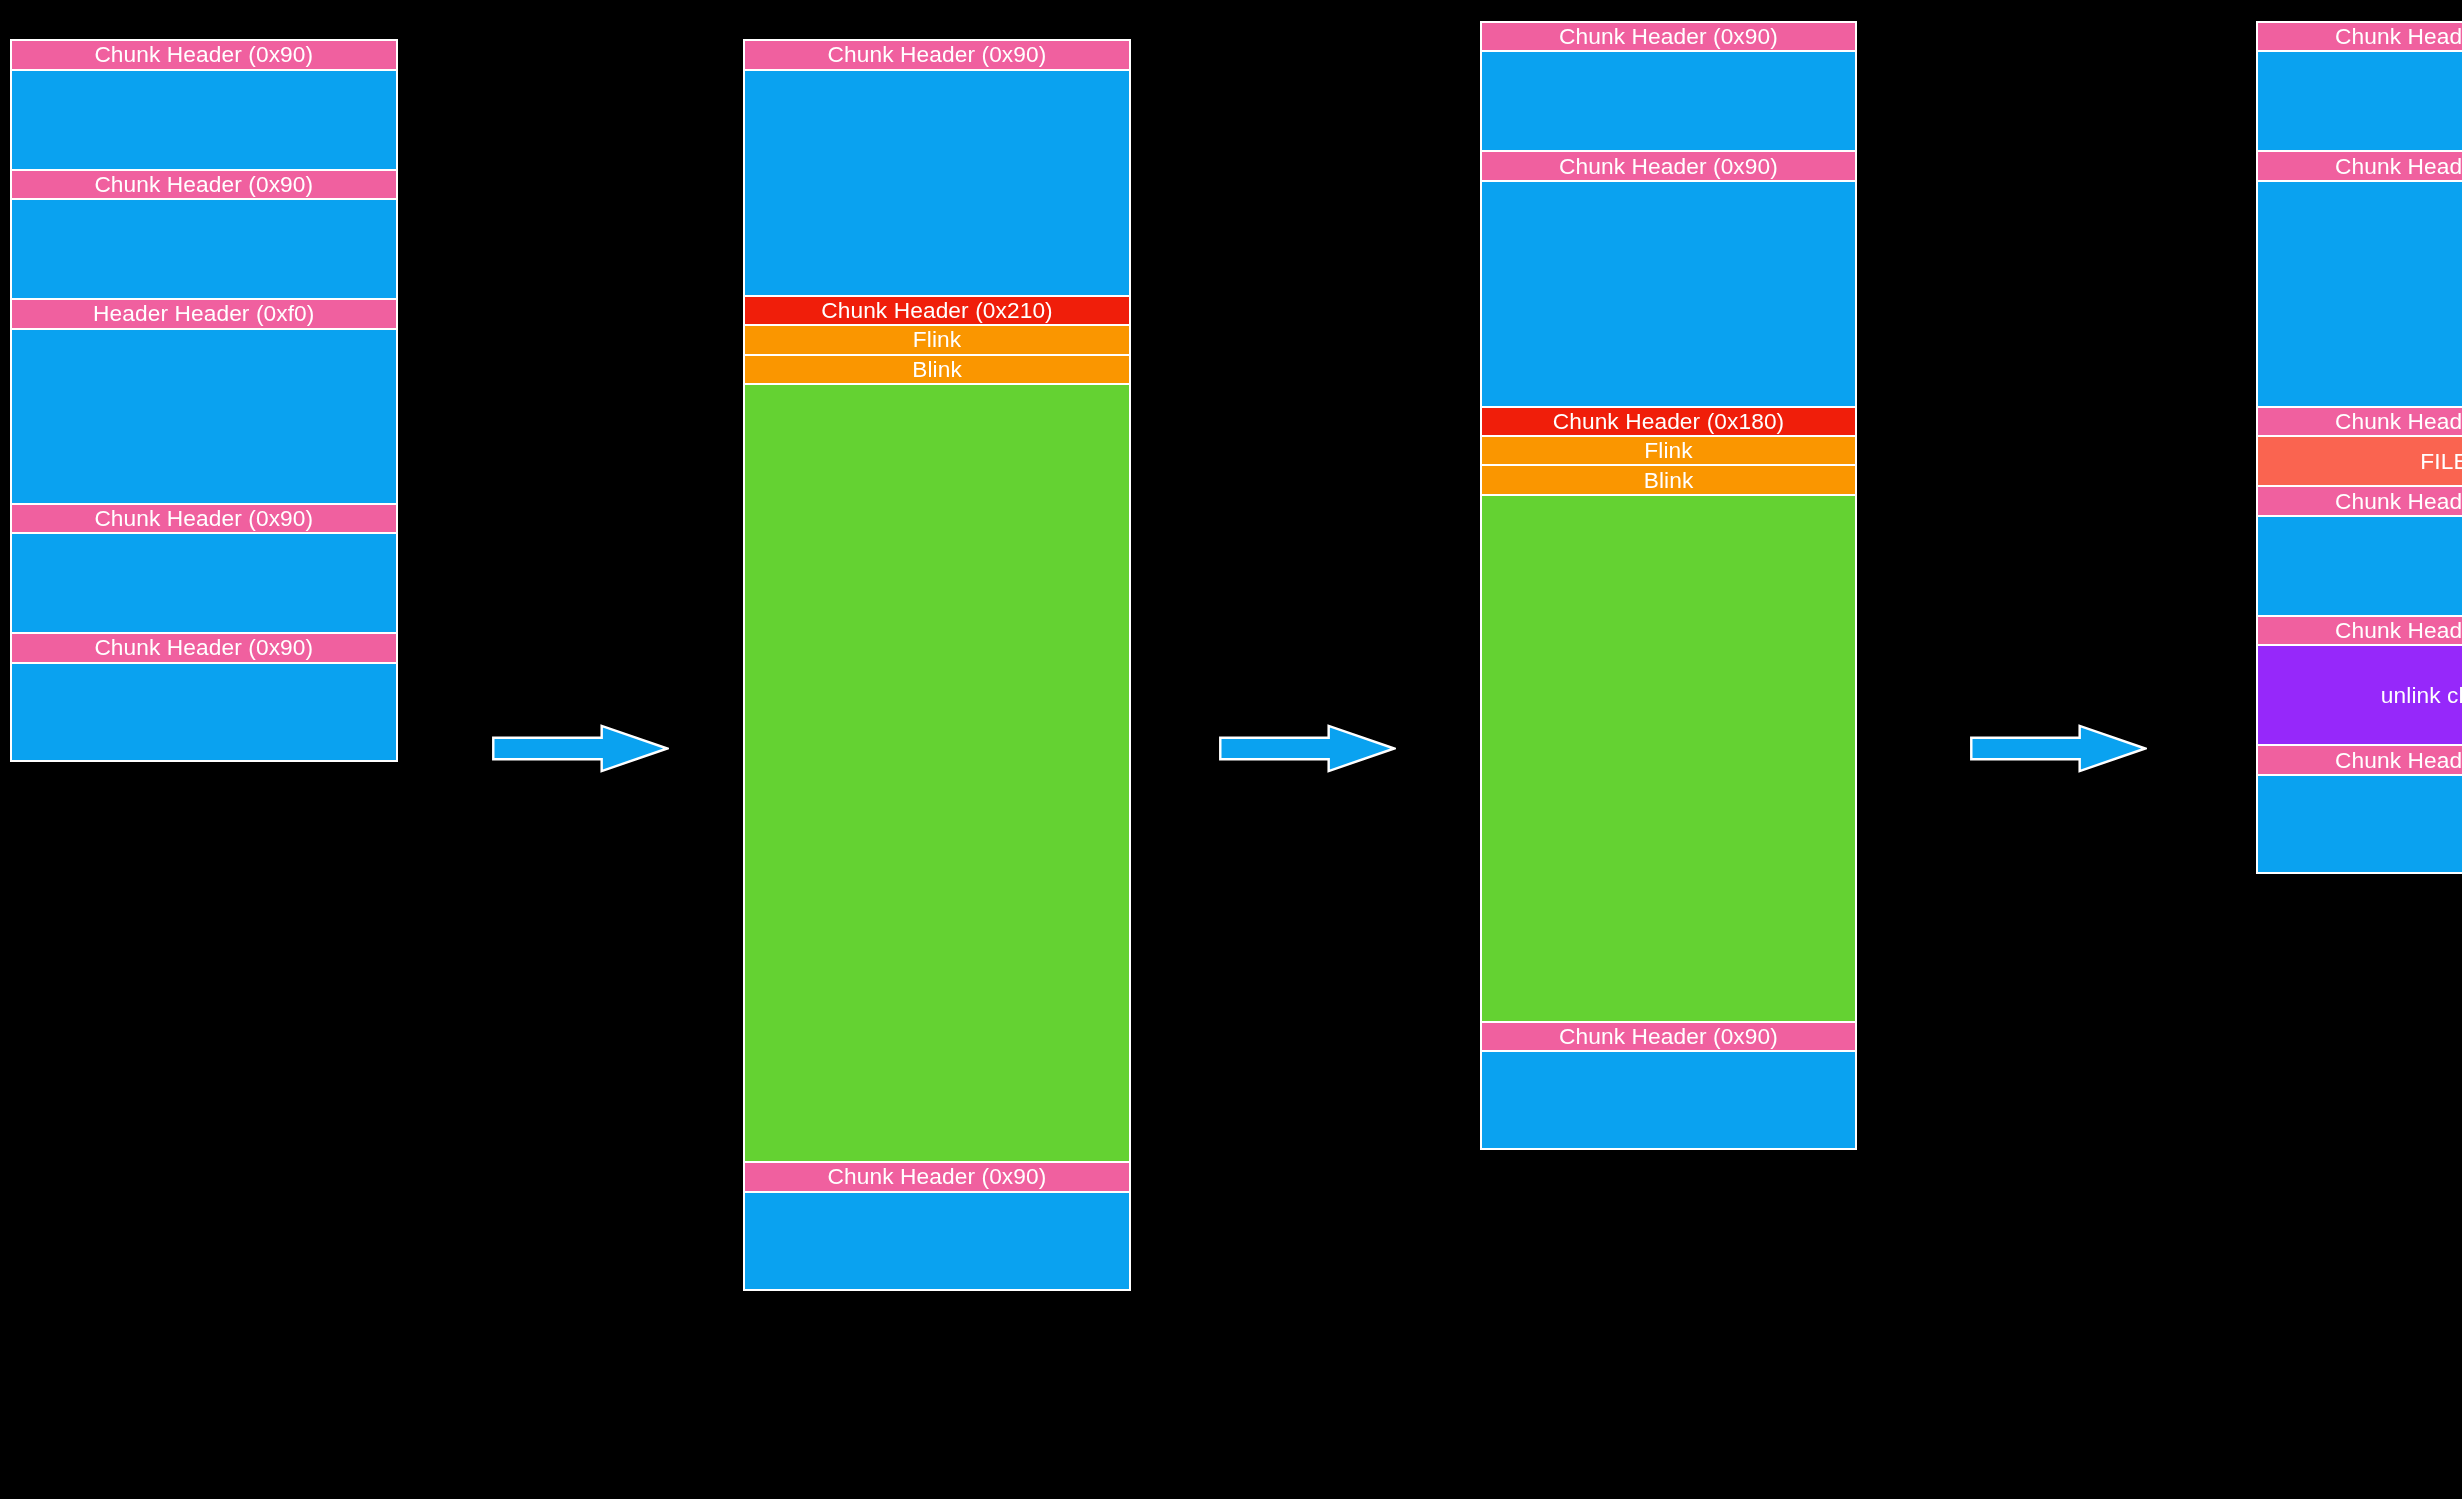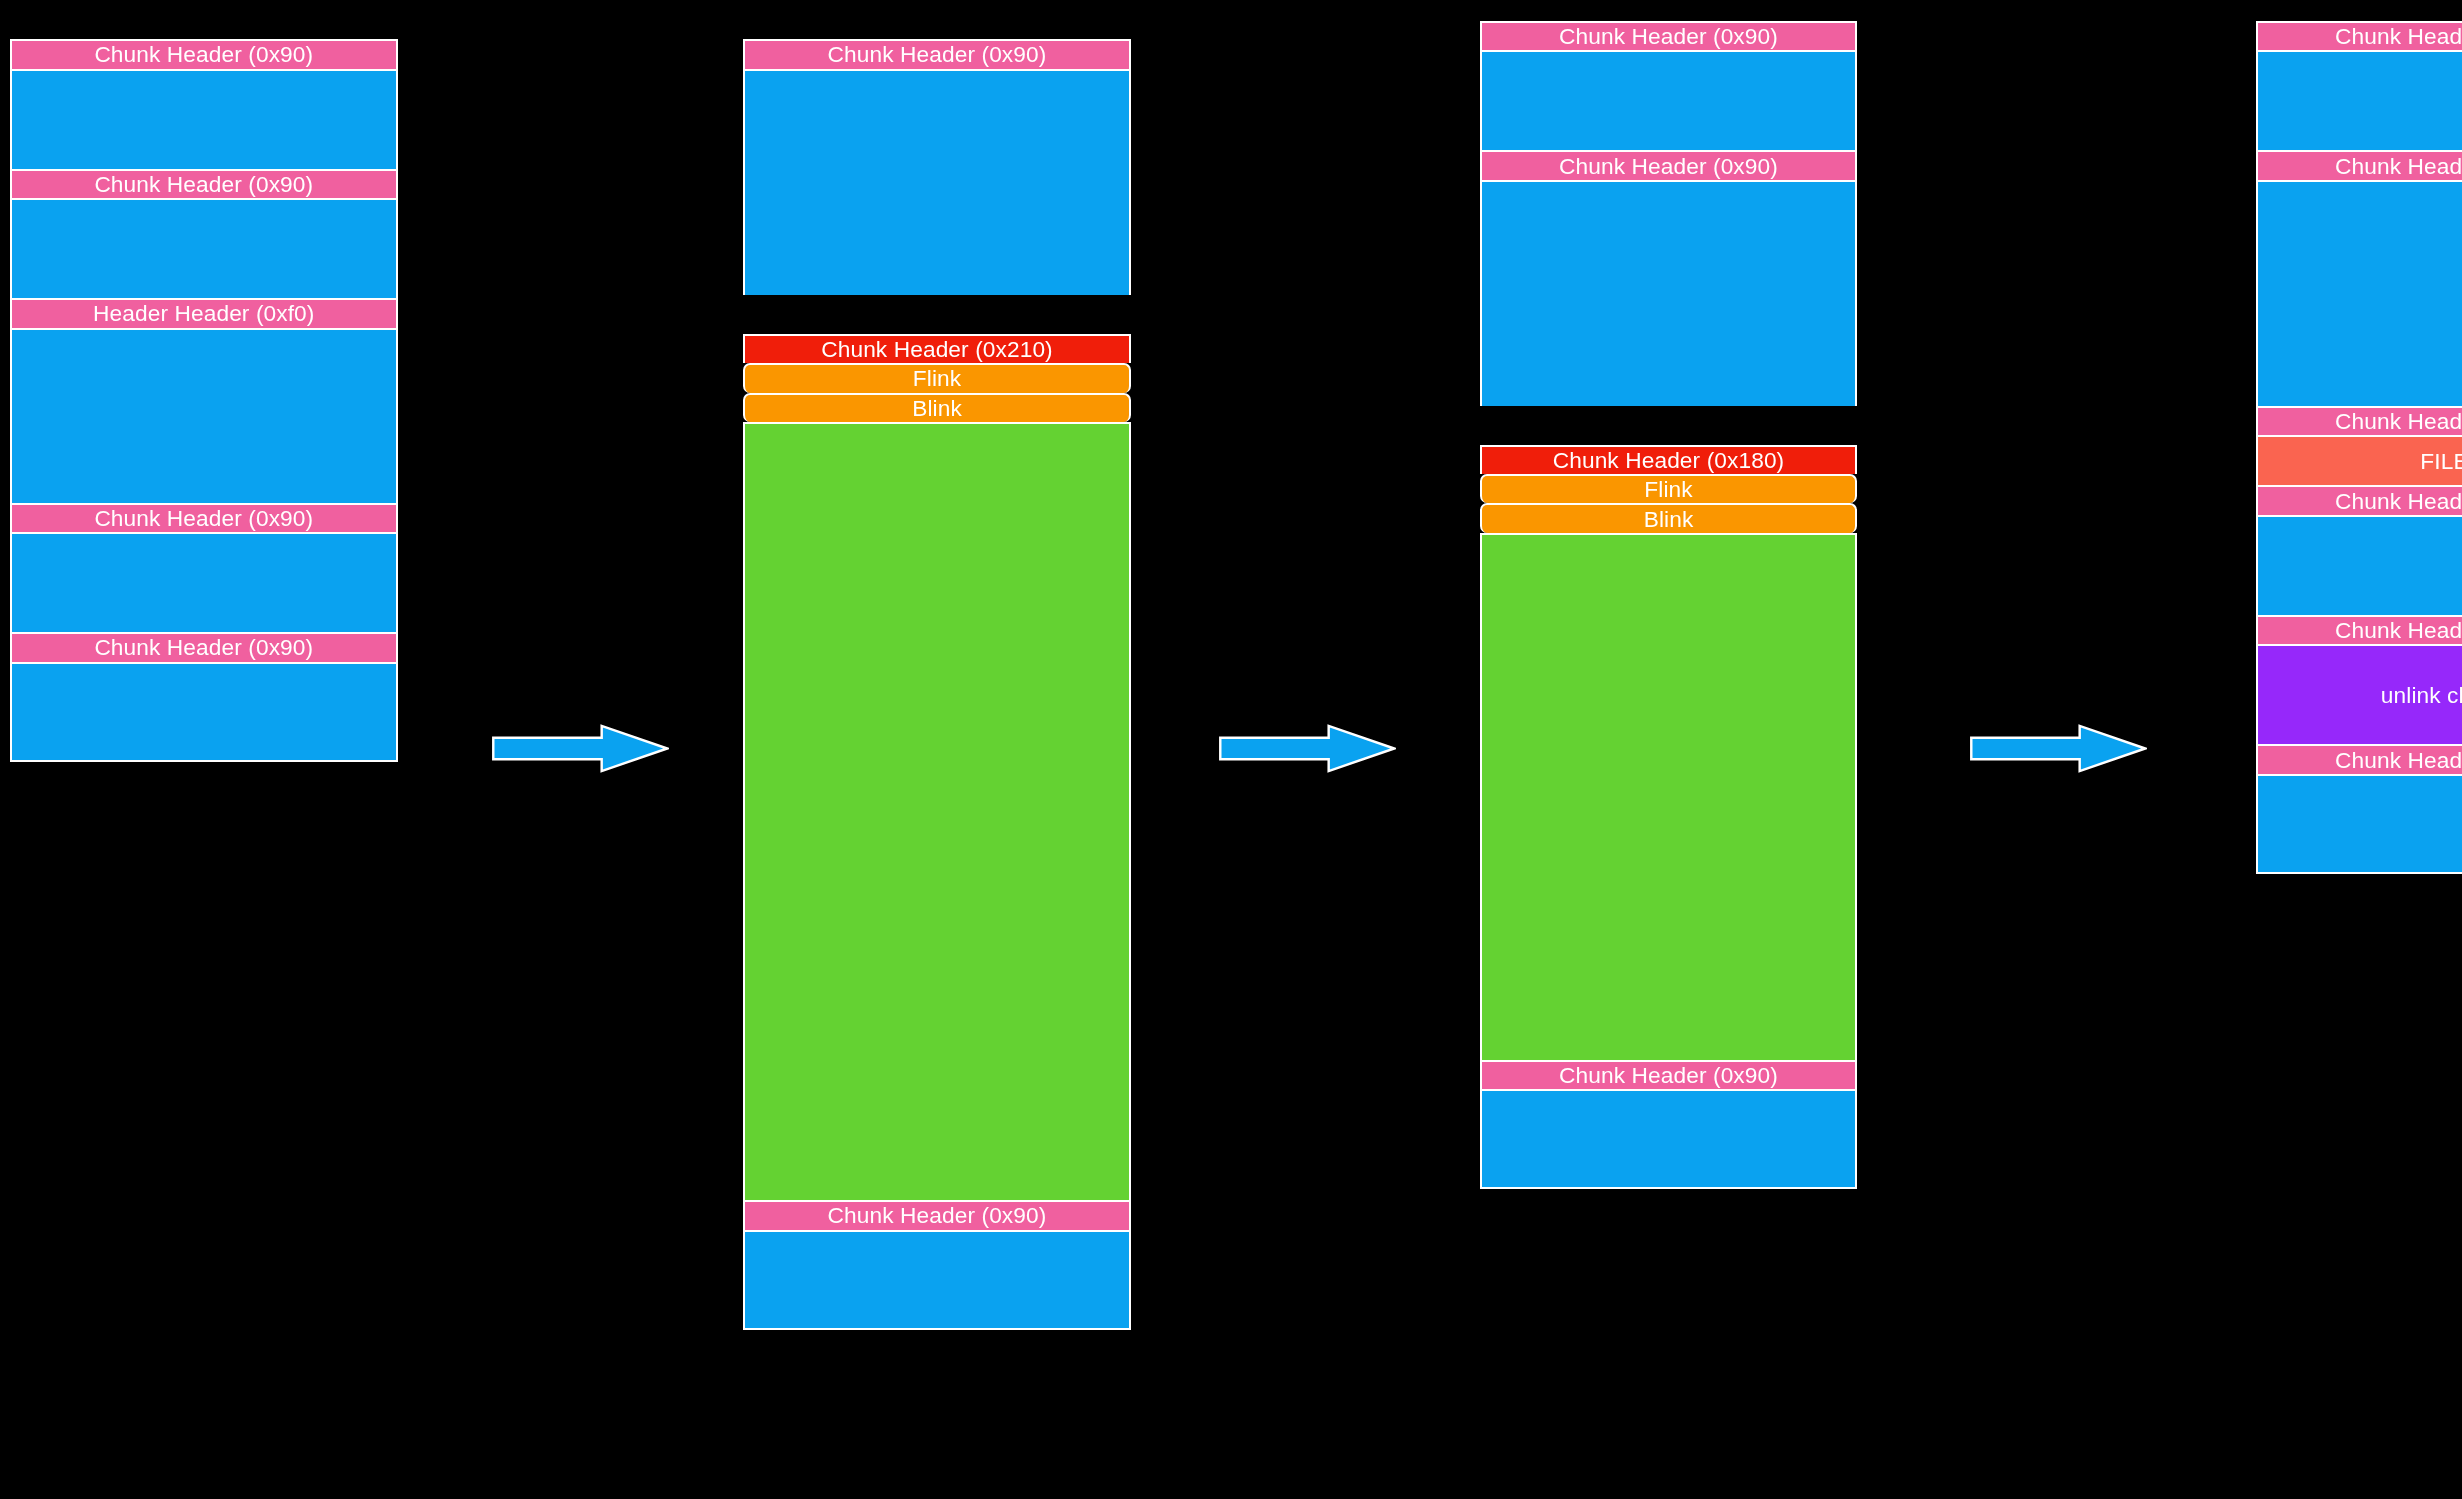--- a/index.html
+++ b/index.html
@@ -43,22 +43,22 @@
     line-height: 1;
     letter-spacing: 0.1px;
     white-space: nowrap;
     overflow: hidden;
   }
   .col .row:last-child { border-bottom-width: 2px; }
 
   
   .f-pink   { background: #f0609f; }
   .f-blue   { background: #0aa2f0; }
-  .f-red    { background: #f01e0a; margin-top: 39px; }
-  .f-orange { background: #fa9600; border-radius: 7px; }
+  .f-red    { background: #f01e0a; }
+  .f-orange { background: #fa9600; }
   .f-green  { background: #64d232; }
   .f-salmon { background: #fa6450; }
   .f-purple { background: #9628fa; }
 </style>
 </head>
 <body>
 
 <div class="stage">
   <div id="columns-host">
       <div class="col" style="left: 9.8px; top: 39px; width: 388px;">

